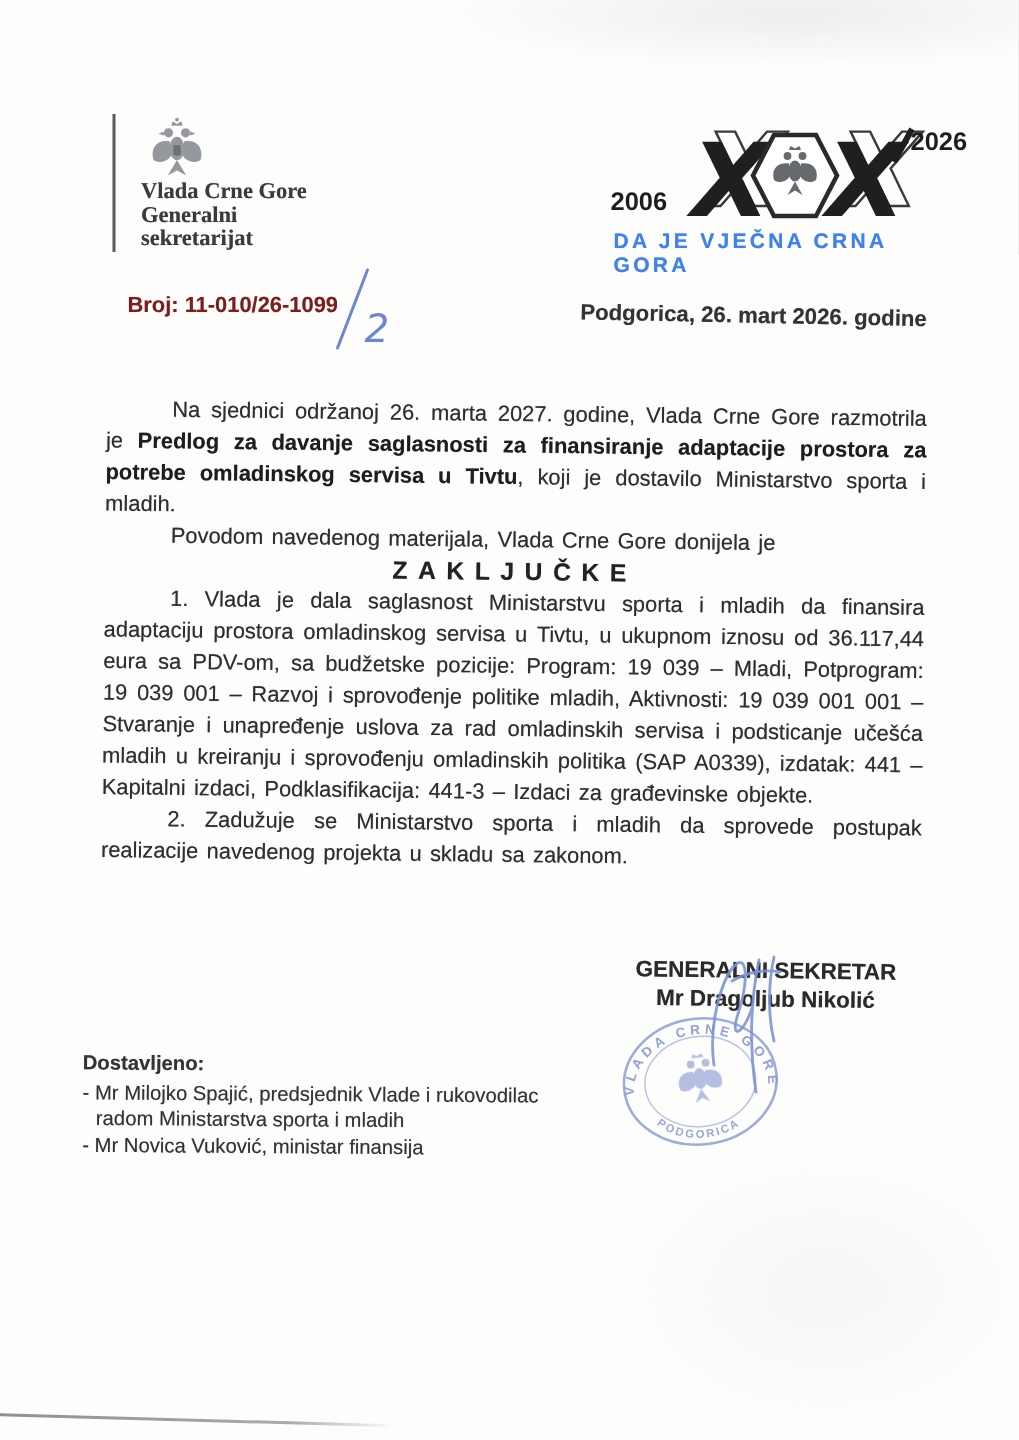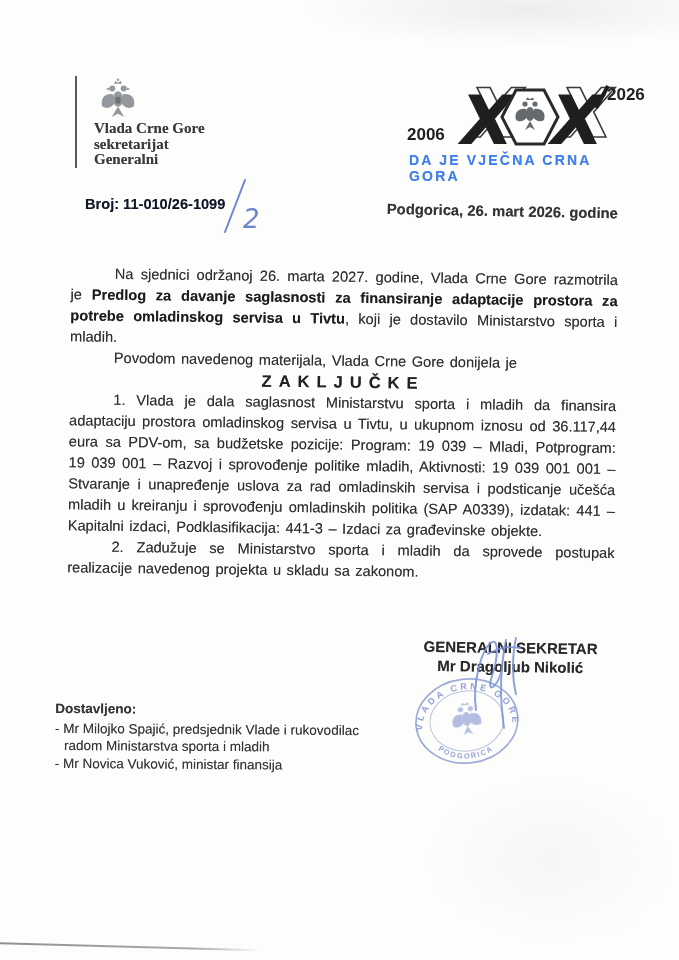--- a/index.html
+++ b/index.html
@@ -29,21 +29,21 @@
 
   
   .anniv{position:absolute;left:403px;top:78px;}
   .slogan{
     position:absolute;left:409px;top:152px;width:230px;
     font-size:14px;font-weight:600;letter-spacing:2.2px;color:#3b82f6;
     text-shadow:0 0 .5px rgba(70,70,70,.5);
   }
 
   
-  .ref-number{position:absolute;left:85px;top:196px;font-size:14.6px;font-weight:600;color:#0f172a;
+  .ref-number{position:absolute;left:85px;top:196px;font-size:14.6px;font-weight:600;color:#7f1d1d;
     text-shadow:0 0 .5px rgba(50,50,50,.5);}
   .hand-suffix{position:absolute;left:221px;top:176px;}
   .place-date{position:absolute;left:387px;top:201px;font-size:14.8px;font-weight:600;color:#333;
     transform:rotate(1.1deg);transform-origin:left top;text-shadow:0 0 .5px rgba(50,50,50,.5);}
 
   
   .main-col{
     position:absolute;left:71px;top:266px;width:547px;
     font-size:14.6px;line-height:21px;text-align:justify;
     transform:rotate(0.7deg);transform-origin:40% top;
@@ -95,22 +95,22 @@
       <polygon points="29.4,10 33,11.6 29.1,12.8"></polygon>
       <ellipse cx="20" cy="22" rx="5.2" ry="8.2"></ellipse>
       <path d="M15 17 C6 15 1 22 3.5 30 C9 33.5 14.5 30 16.5 26 Z"></path>
       <path d="M25 17 C34 15 39 22 36.5 30 C31 33.5 25.5 30 23.5 26 Z"></path>
       <path d="M20 30 L13.5 41 L20 37.5 L26.5 41 Z"></path>
     </g>
     <rect x="17.4" y="19.5" width="5.2" height="7.4" rx="1.2" fill="#6d7075"></rect>
   </svg>
   <div class="org-block">
     <div>Vlada Crne Gore</div>
+    <div>Generalni</div>
     <div>sekretarijat</div>
-    <div>Generalni</div>
   </div>
 
   <svg class="anniv" width="252" height="76" viewBox="0 0 252 76">
     <g font-family="DejaVu Sans, sans-serif" font-style="italic" font-weight="bold" font-size="68">
       <text x="62" y="64" fill="none" stroke="#3a3a3a" stroke-width="1.6" transform="translate(5,-5)">X</text>
       <text x="58" y="66" fill="#1f1f1f">X</text>
       <text x="152" y="64" fill="none" stroke="#3a3a3a" stroke-width="1.6" transform="translate(5,-5)">X</text>
       <text x="148" y="66" fill="#1f1f1f">X</text>
     </g>
     <polygon points="113,12 141,12 155,39 141,66 113,66 99,39" fill="#ffffff" stroke="#2a2a2a" stroke-width="3"></polygon>

